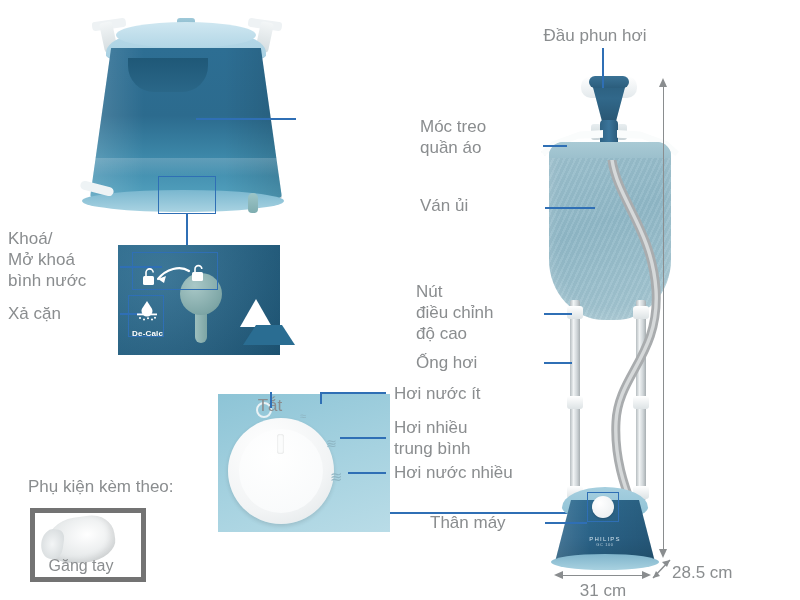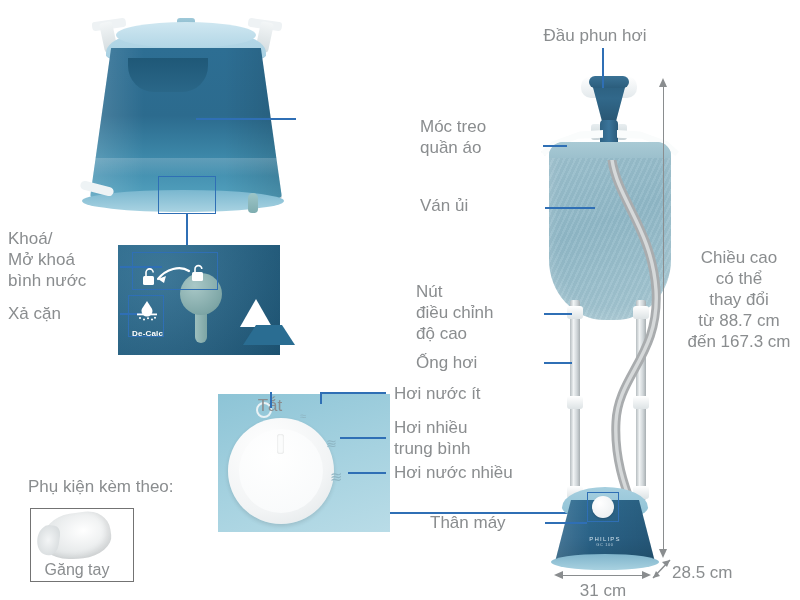--- a/index.html
+++ b/index.html
@@ -84,22 +84,22 @@
     border-radius:50%;background:radial-gradient(circle at 40% 32%,#fff,#f7f9fa);}
   .dial-mark{position:absolute;left:49px;top:16px;width:7px;height:20px;border-radius:3px;
     background:#fbfcfc;box-shadow:inset 0 0 2px rgba(0,0,0,.18);}
   .mk{position:absolute;color:#7fa3b2;}
   .mk-off{left:38px;top:8px;width:12px;height:12px;border:2px solid #e9f2f5;border-radius:50%;}
   .mk-s1{left:82px;top:16px;font-size:11px;color:#8fb6c4;}
   .mk-s2{left:108px;top:42px;font-size:13px;color:#8fb6c4;}
   .mk-s3{left:112px;top:74px;font-size:15px;color:#8fb6c4;}
 
   
-  .accbox{position:absolute;left:30px;top:508px;width:104px;height:74px;
-    border:1px solid #737373;background:#fff;box-sizing:border-box;}
+  .accbox{position:absolute;left:30px;top:508px;width:116px;height:74px;
+    border:5px solid #737373;background:#fff;box-sizing:border-box;}
   .glove{position:absolute;left:12px;top:4px;width:68px;height:46px;
     background:radial-gradient(ellipse at 60% 40%,#ffffff,#e6e9ea 60%,#ced3d5);
     border-radius:48% 38% 50% 60%/58% 50% 46% 42%;transform:rotate(-8deg);
     box-shadow:inset -4px -3px 6px rgba(0,0,0,.09);}
   .glove:before{content:"";position:absolute;left:-6px;top:8px;width:22px;height:30px;
     background:radial-gradient(ellipse at 50% 50%,#f3f5f6,#d2d7d9);
     border-radius:50% 30% 40% 50%;transform:rotate(16deg);}
   .acc-cap{position:absolute;left:0;bottom:2px;width:92px;text-align:center;
     color:#8a8d8f;font-size:16px;}
 
@@ -321,25 +321,20 @@
 
   <div class="lbl r" style="left:416px;top:352px;width:124px;">Ống hơi</div>
   <div class="ln lnh" style="left:544px;top:362px;width:28px;"></div>
 
   <div class="lbl r" style="left:430px;top:512px;width:110px;">Thân máy</div>
   <div class="ln lnh" style="left:545px;top:522px;width:42px;"></div>
 
   <div class="marrow mv" style="left:663px;top:86px;height:466px;"></div>
   <div class="ahead ah-up" style="left:659px;top:78px;"></div>
   <div class="ahead ah-dn" style="left:659px;top:549px;"></div>
-  <div class="lbl c" style="left:680px;top:247px;width:118px;">Chiều cao
-có thể
-thay đổi
-từ 88.7 cm
-đến 167.3 cm</div>
 
   <div class="marrow mh" style="left:562px;top:575px;width:82px;"></div>
   <div class="ahead ah-lf" style="left:554px;top:571px;"></div>
   <div class="ahead ah-rt" style="left:642px;top:571px;"></div>
   <div class="lbl c" style="left:553px;top:580px;width:100px;">31 cm</div>
 
   <svg style="position:absolute;left:648px;top:556px;" width="30" height="26" viewBox="0 0 30 26">
     <line x1="5" y1="22" x2="22" y2="4" stroke="#8a8d8f" stroke-width="1.4"></line>
     <path d="M22 4 L14 6 L19 11 Z" fill="#8a8d8f"></path>
     <path d="M5 22 L12 20 L8 15 Z" fill="#8a8d8f"></path>

